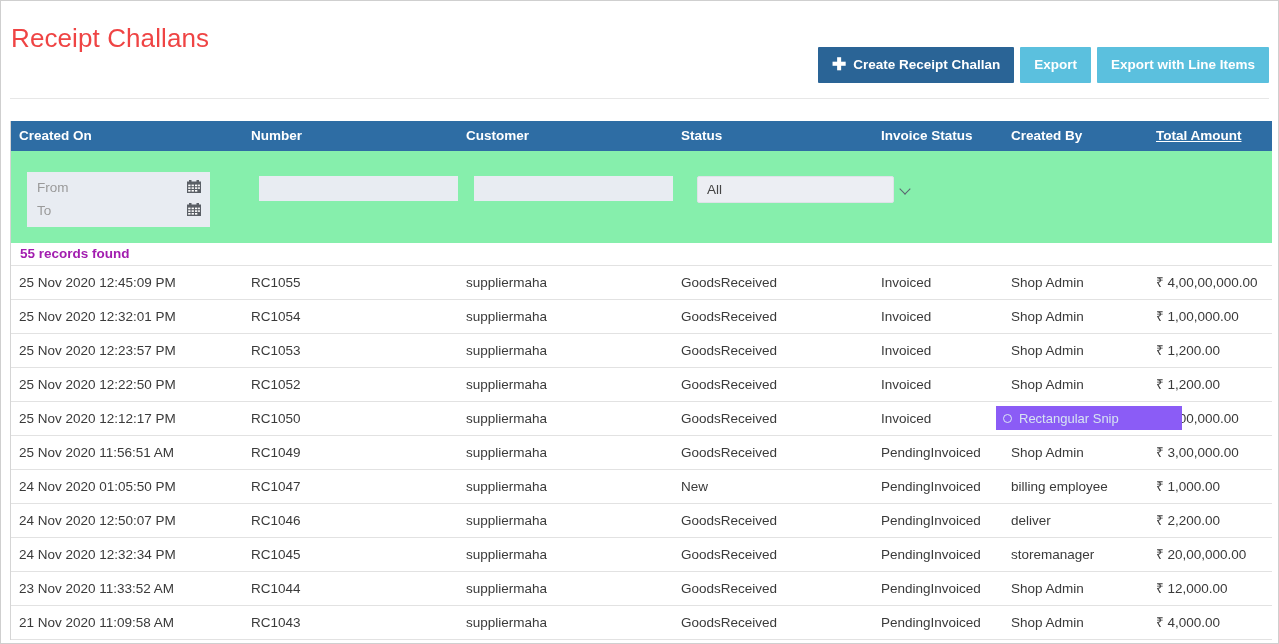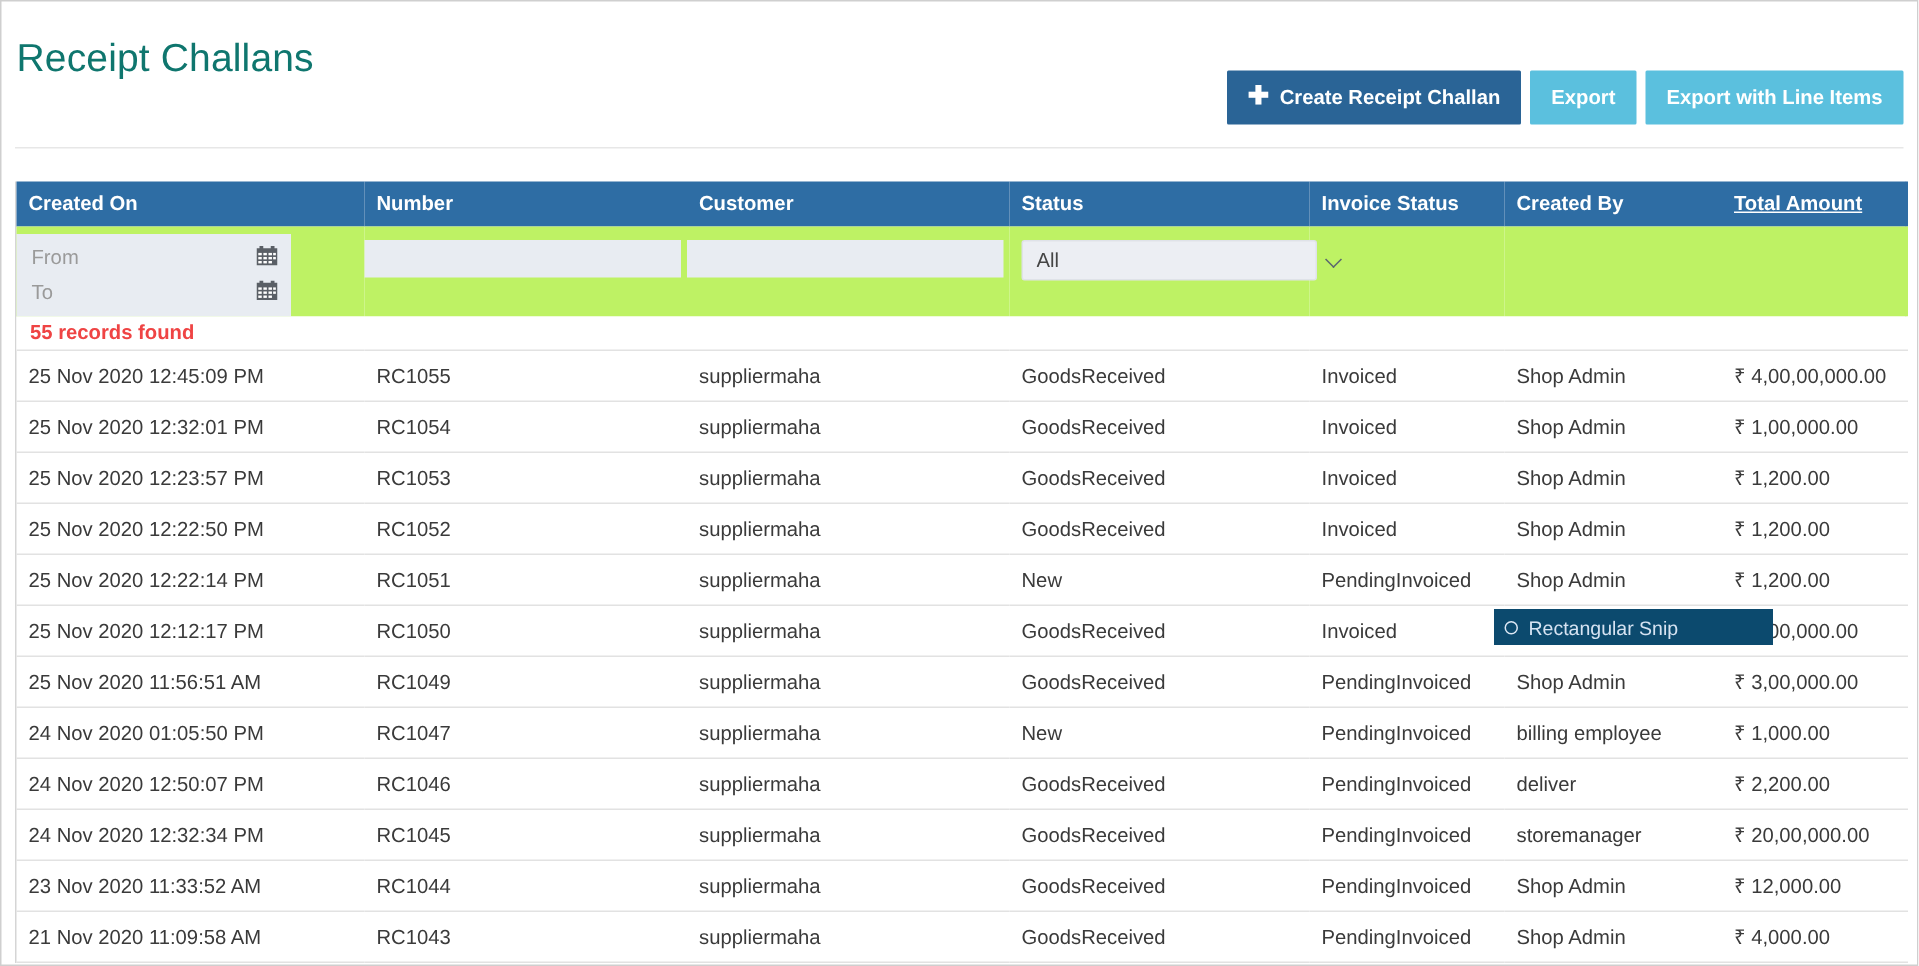--- a/index.html
+++ b/index.html
@@ -22,21 +22,21 @@
   .page-header {
     position: relative;
     height: 105px;
     padding: 0;
   }
   .page-title {
     position: absolute;
     left: 10px; top: 22px;
     font-size: 26px;
     font-weight: 400;
-    color: #0f766e;
+    color: #ef4444;
     letter-spacing: 0.1px;
     white-space: nowrap;
   }
   .hdr-rule {
     position: absolute;
     left: 9px; right: 9px; top: 97px;
     height: 1px; background: #e7e7e7;
   }
   .btn-bar {
     position: absolute;
@@ -100,24 +100,24 @@
   th.c-created-on { width: 232px; padding-left: 9px; }
   th.c-number     { width: 215px; margin-top: 28px; }
   th.c-customer   { width: 215px; }
   th.c-status     { width: 200px; }
   th.c-invstatus  { width: 130px; }
   th.c-createdby  { width: 145px; }
   th.c-amount     { width: 124px; text-align: right; padding-right: 14px; text-decoration: underline; }
 
   
   tr.filter-row td {
-    padding: 0;
+    padding: 16px;
     vertical-align: top;
     border-bottom: none;
-    background: #bef264;
+    background: #86efac;
   }
   .date-filter {
     background: #e8ecf2;
     width: 183px;
     margin: 5px 0 0 0;
     padding: 4px 0 5px 0;
   }
   .date-field {
     display: flex;
     align-items: center;
@@ -173,21 +173,21 @@
     border-right: 1.6px solid #5a6570;
     border-bottom: 1.6px solid #5a6570;
     transform: rotate(45deg);
   }
 
   
   tr.records-row td {
     padding: 3px 0 4px 9px;
     font-size: 13.5px;
     font-weight: 700;
-    color: #ef4444;
+    color: #a21caf;
     border-bottom: 1px solid #e2e2e2;
     background: #ffffff;
   }
 
   
   table.grid tbody td.cell {
     padding: 7px 8px 8px 8px;
     height: 29px;
     color: #3a3a3a;
     font-size: 13.5px;
@@ -197,21 +197,21 @@
     overflow: hidden;
   }
   td.cell.created-on { padding-left: 9px; }
   td.cell.amount { padding-right: 14px; }
 
   
   .snip-ghost {
     position: absolute;
     left: 995px; top: 405px;
     width: 186px; height: 24px;
-    background: #0c4a6e;
+    background: #8b5cf6;
     color: #d6e3f2;
     font-size: 13px;
     display: flex;
     align-items: center;
     padding-left: 7px;
     pointer-events: none;
     z-index: 5;
   }
   .snip-ghost .dot {
     width: 9px; height: 9px;
@@ -367,29 +367,20 @@
           <tr>
             <td class="cell created-on">25 Nov 2020 12:22:50 PM</td>
             <td class="cell number">RC1052</td>
             <td class="cell customer">suppliermaha</td>
             <td class="cell status">GoodsReceived</td>
             <td class="cell invoice-status">Invoiced</td>
             <td class="cell created-by">Shop Admin</td>
             <td class="cell amount">₹ 1,200.00</td>
           </tr>
           <tr>
-            <td class="cell created-on">25 Nov 2020 12:22:14 PM</td>
-            <td class="cell number">RC1051</td>
-            <td class="cell customer">suppliermaha</td>
-            <td class="cell status">New</td>
-            <td class="cell invoice-status">PendingInvoiced</td>
-            <td class="cell created-by">Shop Admin</td>
-            <td class="cell amount">₹ 1,200.00</td>
-          </tr>
-          <tr>
             <td class="cell created-on">25 Nov 2020 12:12:17 PM</td>
             <td class="cell number">RC1050</td>
             <td class="cell customer">suppliermaha</td>
             <td class="cell status">GoodsReceived</td>
             <td class="cell invoice-status">Invoiced</td>
             <td class="cell created-by">Shop Admin</td>
             <td class="cell amount">₹ 1,00,000.00</td>
           </tr>
           <tr>
             <td class="cell created-on">25 Nov 2020 11:56:51 AM</td>

